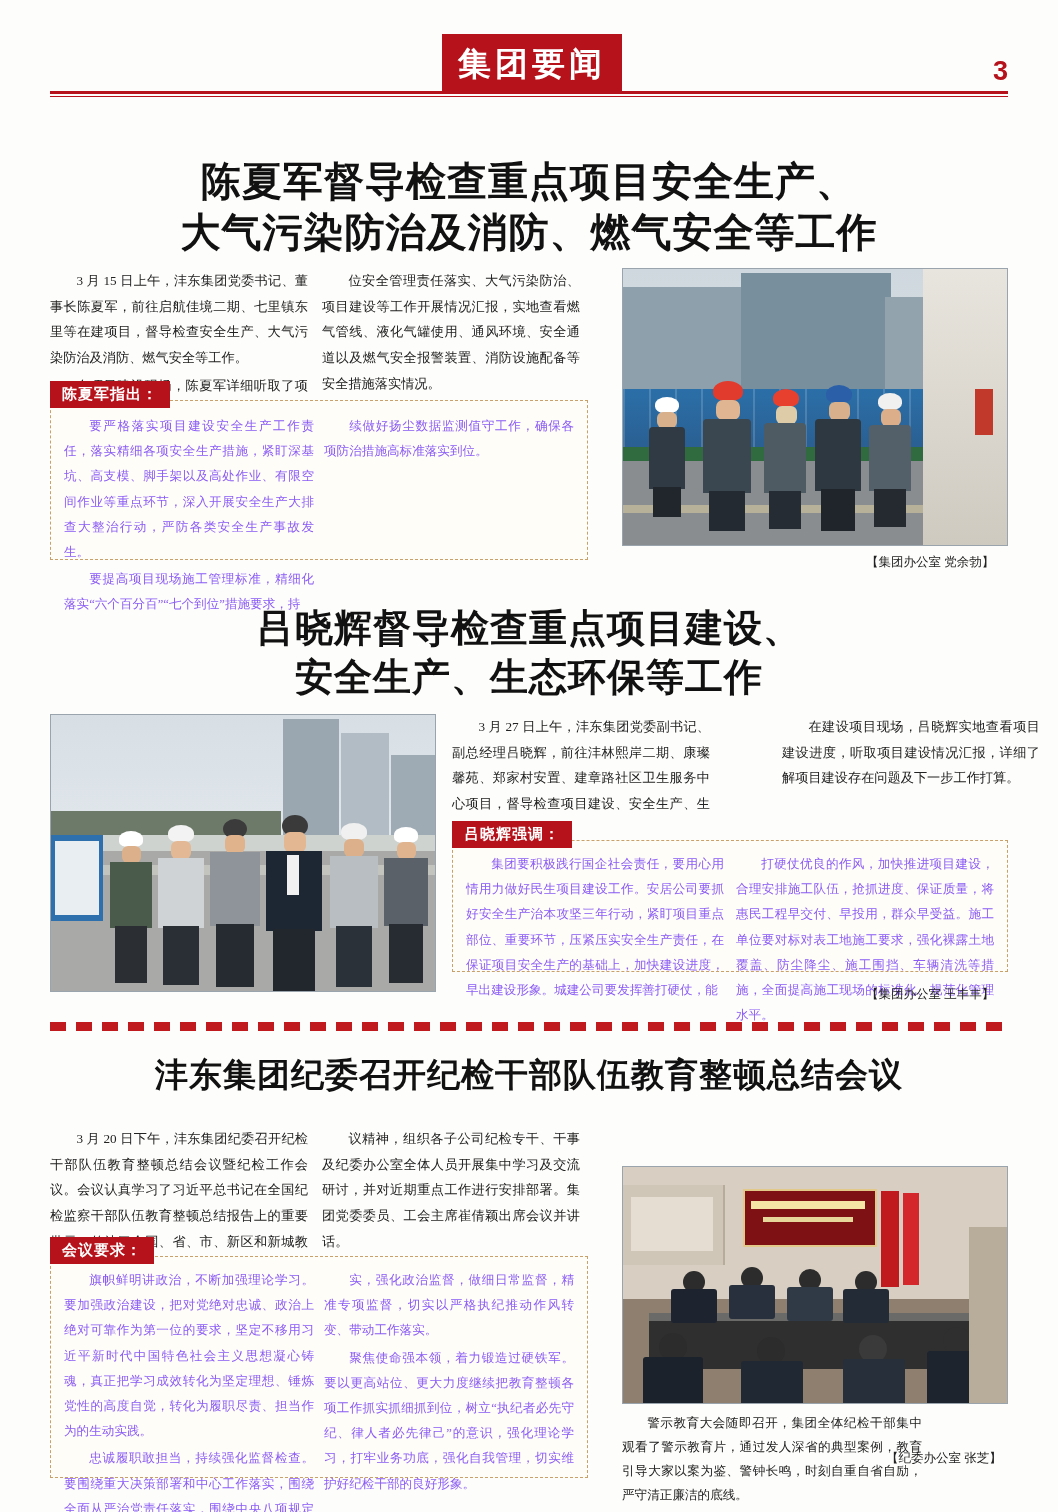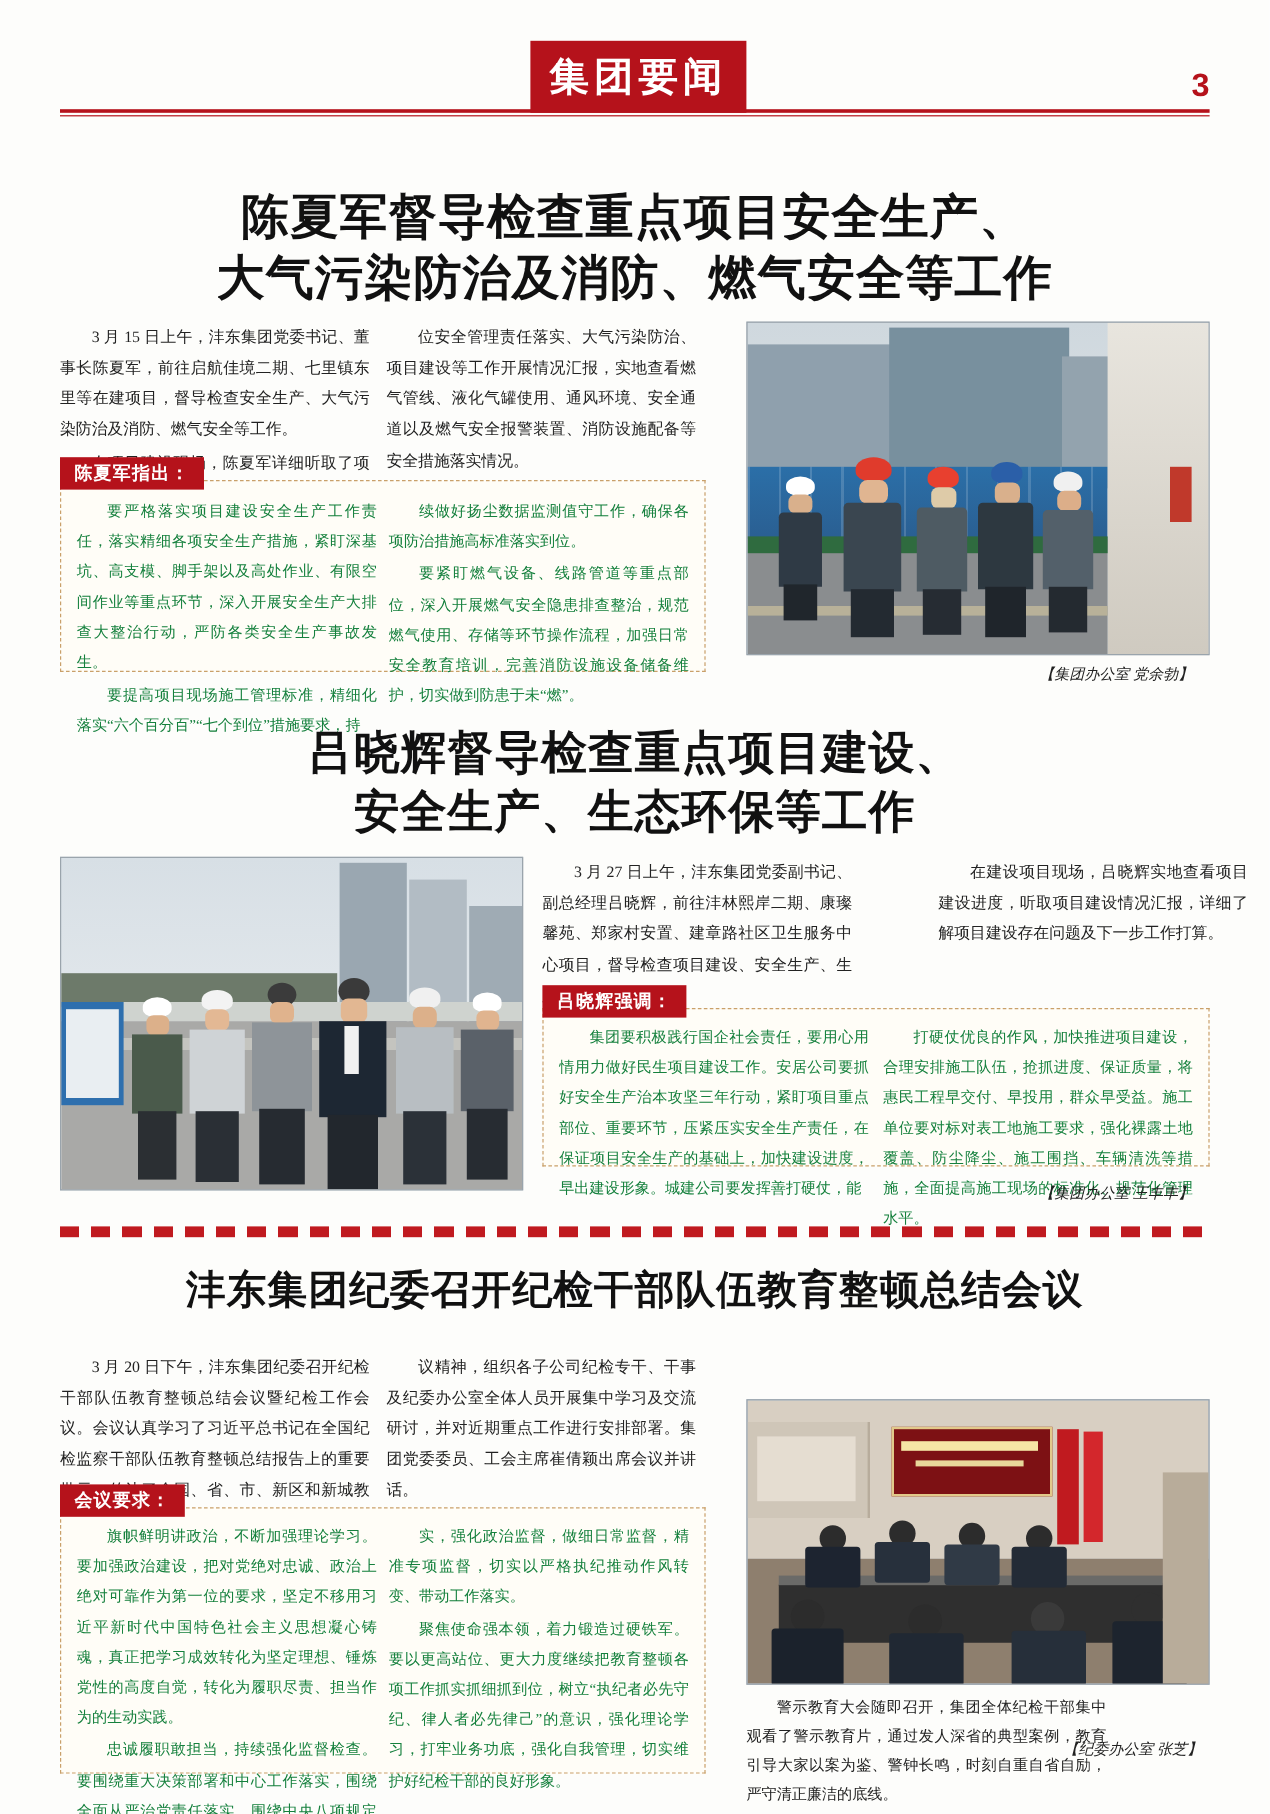--- a/index.html
+++ b/index.html
@@ -73,33 +73,32 @@
     background:#b5121b;
     color:#fff;
     font-family:"Liberation Sans","DejaVu Sans",sans-serif;
     font-size:15px;font-weight:bold;
     padding:4px 12px;
     letter-spacing:1px;
     white-space:nowrap;
   }
   .callout-col{
     position:absolute;
-    font-size:12.6px;line-height:2.0;text-align:justify;color:#15803d;
+    font-size:12.6px;line-height:2.0;text-align:justify;color:#8b5cf6;
   }
   .callout-col p{margin:0 0 2px 0;text-indent:2em;}
   
   .photo{
     position:absolute;overflow:hidden;background:#b9c3cb;
     border:1px solid #9aa4ac;box-sizing:border-box;
   }
   .credit{
     position:absolute;
     font-size:12.5px;color:#222;
     font-family:"Liberation Serif","DejaVu Serif",serif;
-    font-style:italic;
   }
   
   .sep{
     position:absolute;left:50px;top:1022px;width:958px;height:9px;
     background:repeating-linear-gradient(to right,#c01a1f 0 16px,transparent 16px 26px);
   }
   
   .sky{position:absolute;left:0;top:0;width:100%;height:100%;}
   
   .p1 .sky{background:linear-gradient(#cfd8de,#e4e9ec);}
@@ -152,21 +151,20 @@
   </div>
 
   <div class="callout" style="left:50px;top:400px;width:538px;height:160px;"></div>
   <div class="callout-tag" style="left:50px;top:381px;">陈夏军指出：</div>
   <div class="callout-col" style="left:64px;top:414px;width:250px;">
     <p>要严格落实项目建设安全生产工作责任，落实精细各项安全生产措施，紧盯深基坑、高支模、脚手架以及高处作业、有限空间作业等重点环节，深入开展安全生产大排查大整治行动，严防各类安全生产事故发生。</p>
     <p>要提高项目现场施工管理标准，精细化落实“六个百分百”“七个到位”措施要求，持</p>
   </div>
   <div class="callout-col" style="left:324px;top:414px;width:250px;">
     <p>续做好扬尘数据监测值守工作，确保各项防治措施高标准落实到位。</p>
-    <p>要紧盯燃气设备、线路管道等重点部位，深入开展燃气安全隐患排查整治，规范燃气使用、存储等环节操作流程，加强日常安全教育培训，完善消防设施设备储备维护，切实做到防患于未“燃”。</p>
   </div>
 
   <div class="photo p1" style="left:622px;top:268px;width:386px;height:278px;">
     <div class="sky"></div>
 
     <div class="bldg" style="left:0;top:18px;width:120px;height:120px;background:#8fa0ad;"></div>
     <div class="bldg" style="left:118px;top:4px;width:150px;height:140px;background:#78909e;"></div>
     <div class="bldg" style="left:262px;top:28px;width:70px;height:110px;background:#93a3ae;"></div>
 
     <div class="bluewall" style="left:0;top:120px;width:300px;height:60px;"></div>

